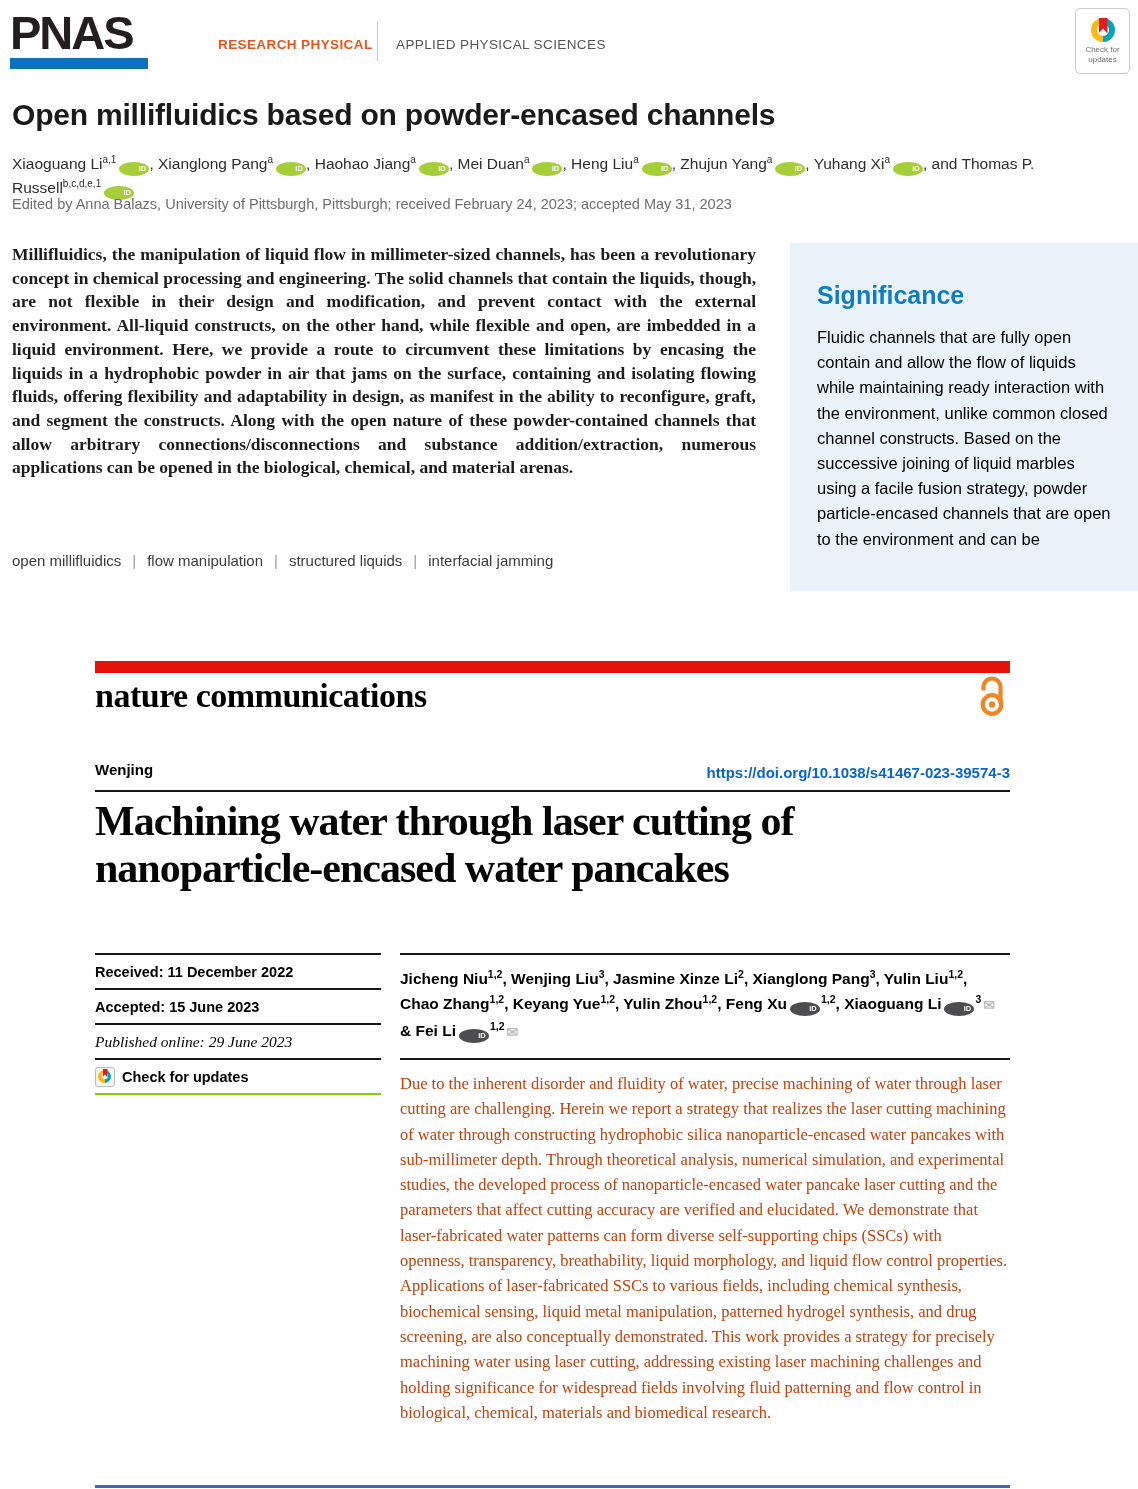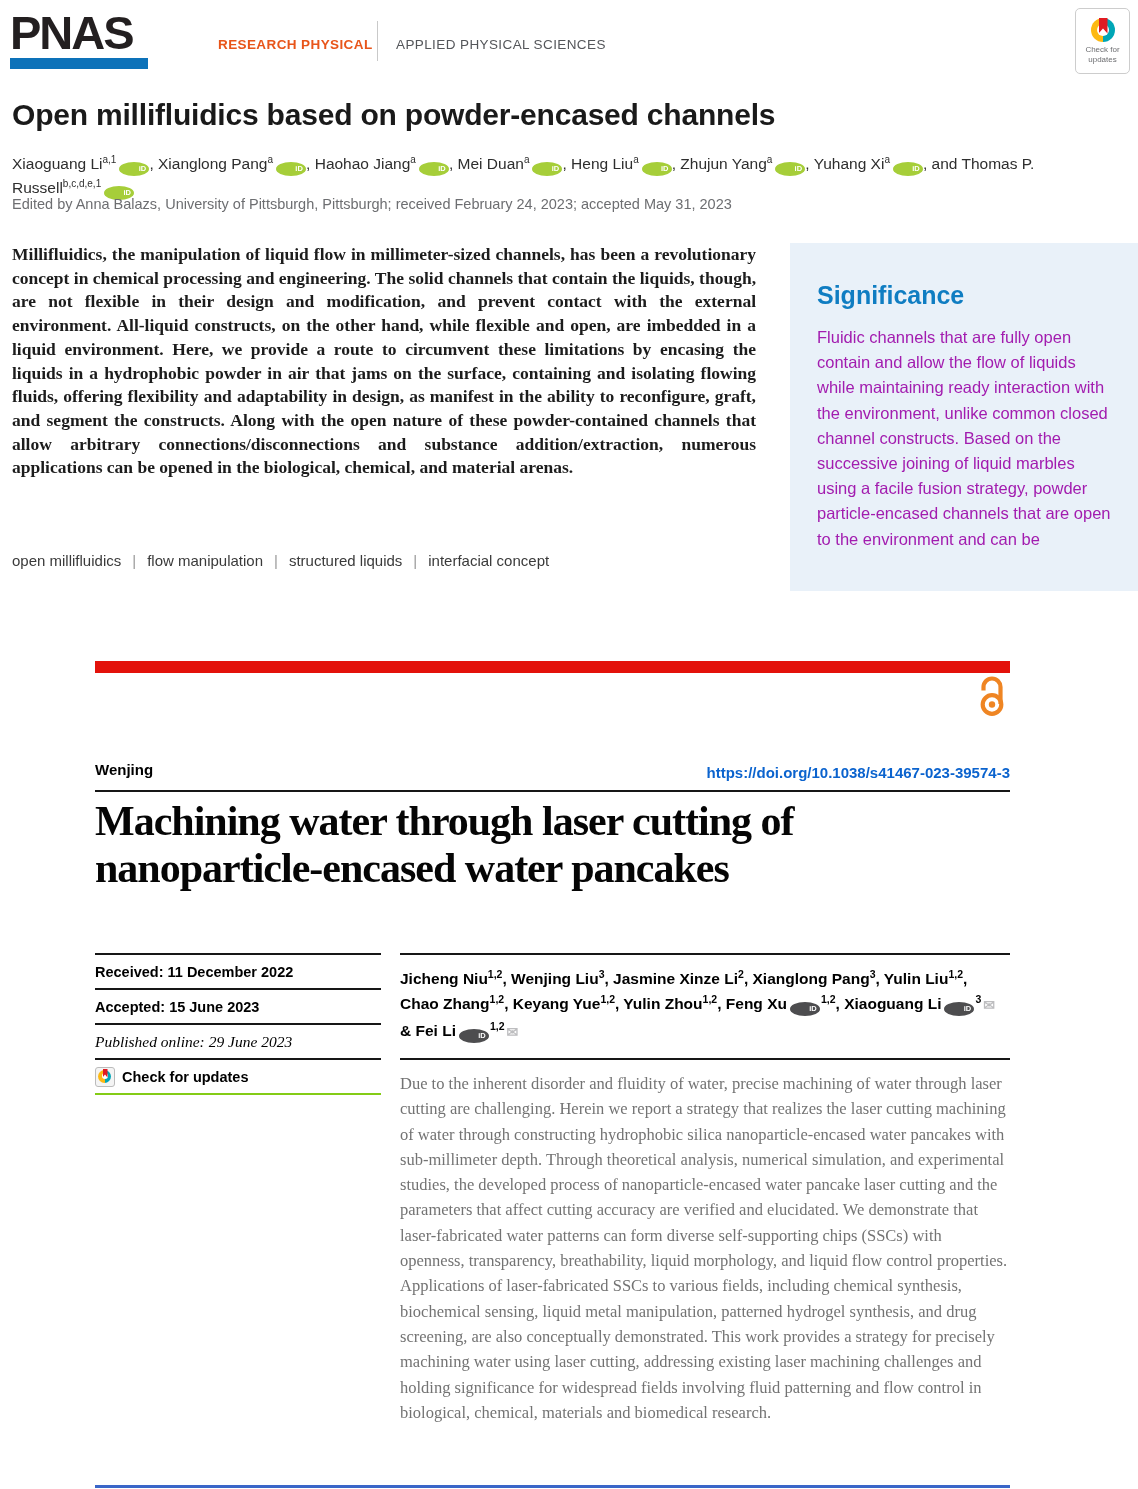--- a/index.html
+++ b/index.html
@@ -39,21 +39,21 @@
 
   .pnas-abstract{position:absolute;left:12px;top:243px;width:744px;
                  font-family:"Liberation Serif",serif;font-weight:bold;font-size:17.5px;
                  line-height:23.7px;text-align:justify;color:#1c1c1c;}
   .keywords{position:absolute;left:12px;top:552px;font-size:15px;color:#3a3a3a;}
   .kw-sep{color:#9a9a9a;margin:0 11px;}
 
   .sig-box{position:absolute;left:790px;top:243px;width:348px;height:348px;box-sizing:border-box;
            background:var(--sig-bg,#e9f1f9);padding:30px 27px;overflow:hidden;}
   .sig-title{font-size:25px;font-weight:bold;color:var(--sig-blue,#0f7dc2);margin:8px 0 15px 0;}
-  .sig-text{font-size:16.5px;line-height:25.2px;color:#a21caf;}
+  .sig-text{font-size:16.5px;line-height:25.2px;color:#000000;}
 
   
   .nature{position:absolute;left:95px;top:661px;width:915px;height:826px;}
   .nat-bar{position:absolute;left:0;top:0;width:915px;height:12px;background:var(--nature-red,#e3120b);}
   .nat-logo{position:absolute;left:0;top:16px;font-family:"Liberation Serif",serif;font-weight:bold;
             font-size:34px;letter-spacing:-.5px;color:#000;}
   .oa-icon{position:absolute;right:2px;top:13px;}
   .nat-article-label{position:absolute;left:0;top:100px;font-size:15px;font-weight:bold;color:#000;}
   .nat-doi{position:absolute;right:0;top:103px;font-size:15px;font-weight:bold;
            color:var(--link-blue,#0b63ce);text-decoration:none;}
@@ -72,21 +72,21 @@
   .cm-ring-sm::after{content:"";position:absolute;inset:3.5px;background:#fff;border-radius:50%;}
   .cm-bookmark-sm{position:absolute;left:6.5px;top:1px;width:5px;height:9px;background:var(--cm-red,#e11b22);
                   clip-path:polygon(0 0,100% 0,100% 100%,50% 68%,0 100%);}
 
   .nat-right{position:absolute;left:305px;top:292px;width:610px;}
   .nat-authors{border-top:2px solid #161616;padding-top:11px;font-size:15.5px;font-weight:bold;
                line-height:25px;color:#000;}
   .nat-authors sup{font-size:10.5px;}
   .nat-hr{margin-top:13px;height:2px;background:#161616;}
   .nat-abstract{margin-top:11px;font-family:"Liberation Serif",serif;font-size:16.5px;
-                line-height:25.3px;color:#737373;}
+                line-height:25.3px;color:#c2410c;}
   .bottom-line{position:absolute;left:95px;top:1485px;width:915px;height:3px;background:var(--bottom-line,#3a66c8);}
 </style>
 </head>
 <body>
 
 <div class="page">
 
   <section>
     <div class="pnas-logo">
       <div class="pnas-logo-text">PNAS</div>
@@ -105,30 +105,31 @@
     </div>
 
     <h1 class="pnas-title" style="margin:0;">Open millifluidics based on powder-encased channels</h1>
 
     <div class="pnas-authors"><span class="author">Xiaoguang Li<sup>a,1</sup><span class="orcid">iD</span></span>, <span class="author">Xianglong Pang<sup>a</sup><span class="orcid">iD</span></span>, <span class="author">Haohao Jiang<sup>a</sup><span class="orcid">iD</span></span>, <span class="author">Mei Duan<sup>a</sup><span class="orcid">iD</span></span>, <span class="author">Heng Liu<sup>a</sup><span class="orcid">iD</span></span>, <span class="author">Zhujun Yang<sup>a</sup><span class="orcid">iD</span></span>, <span class="author">Yuhang Xi<sup>a</sup><span class="orcid">iD</span></span>, <span class="author">and Thomas P. Russell<sup>b,c,d,e,1</sup><span class="orcid">iD</span></span></div>
 
     <div class="edited">Edited by Anna Balazs, University of Pittsburgh, Pittsburgh; received February 24, 2023; accepted May 31, 2023</div>
 
     <p class="pnas-abstract" style="margin:0;">Millifluidics, the manipulation of liquid flow in millimeter-sized channels, has been a revolutionary concept in chemical processing and engineering. The solid channels that contain the liquids, though, are not flexible in their design and modification, and prevent contact with the external environment. All-liquid constructs, on the other hand, while flexible and open, are imbedded in a liquid environment. Here, we provide a route to circumvent these limitations by encasing the liquids in a hydrophobic powder in air that jams on the surface, containing and isolating flowing fluids, offering flexibility and adaptability in design, as manifest in the ability to reconfigure, graft, and segment the constructs. Along with the open nature of these powder-contained channels that allow arbitrary connections/disconnections and substance addition/extraction, numerous applications can be opened in the biological, chemical, and material arenas.</p>
 
-    <div class="keywords"><span class="kw">open millifluidics</span><span class="kw-sep">|</span><span class="kw">flow manipulation</span><span class="kw-sep">|</span><span class="kw">structured liquids</span><span class="kw-sep">|</span><span class="kw">interfacial concept</span></div>
+    <div class="keywords"><span class="kw">open millifluidics</span><span class="kw-sep">|</span><span class="kw">flow manipulation</span><span class="kw-sep">|</span><span class="kw">structured liquids</span><span class="kw-sep">|</span><span class="kw">interfacial jamming</span></div>
 
     <aside class="sig-box">
       <h2 class="sig-title">Significance</h2>
       <div class="sig-text">Fluidic channels that are fully open contain and allow the flow of liquids while maintaining ready interaction with the environment, unlike common closed channel constructs. Based on the successive joining of liquid marbles using a facile fusion strategy, powder particle-encased channels that are open to the environment and can be</div>
     </aside>
   </section>
 
   <section class="nature">
     <div class="nat-bar"></div>
+    <div class="nat-logo">nature communications</div>
 
     <div class="oa-icon">
       <svg width="32" height="44" viewBox="0 0 32 44">
         <path d="M24.5 30 V13 a8.5 8.5 0 0 0 -17 0 v3.5" fill="none" stroke="#ef8523" stroke-width="4.2"></path>
         <circle cx="16" cy="30.5" r="9.3" fill="none" stroke="#ef8523" stroke-width="4.2"></circle>
         <circle cx="16" cy="30.5" r="3.2" fill="#ef8523"></circle>
       </svg>
     </div>
 
     <div class="nat-article-label">Wenjing</div>

